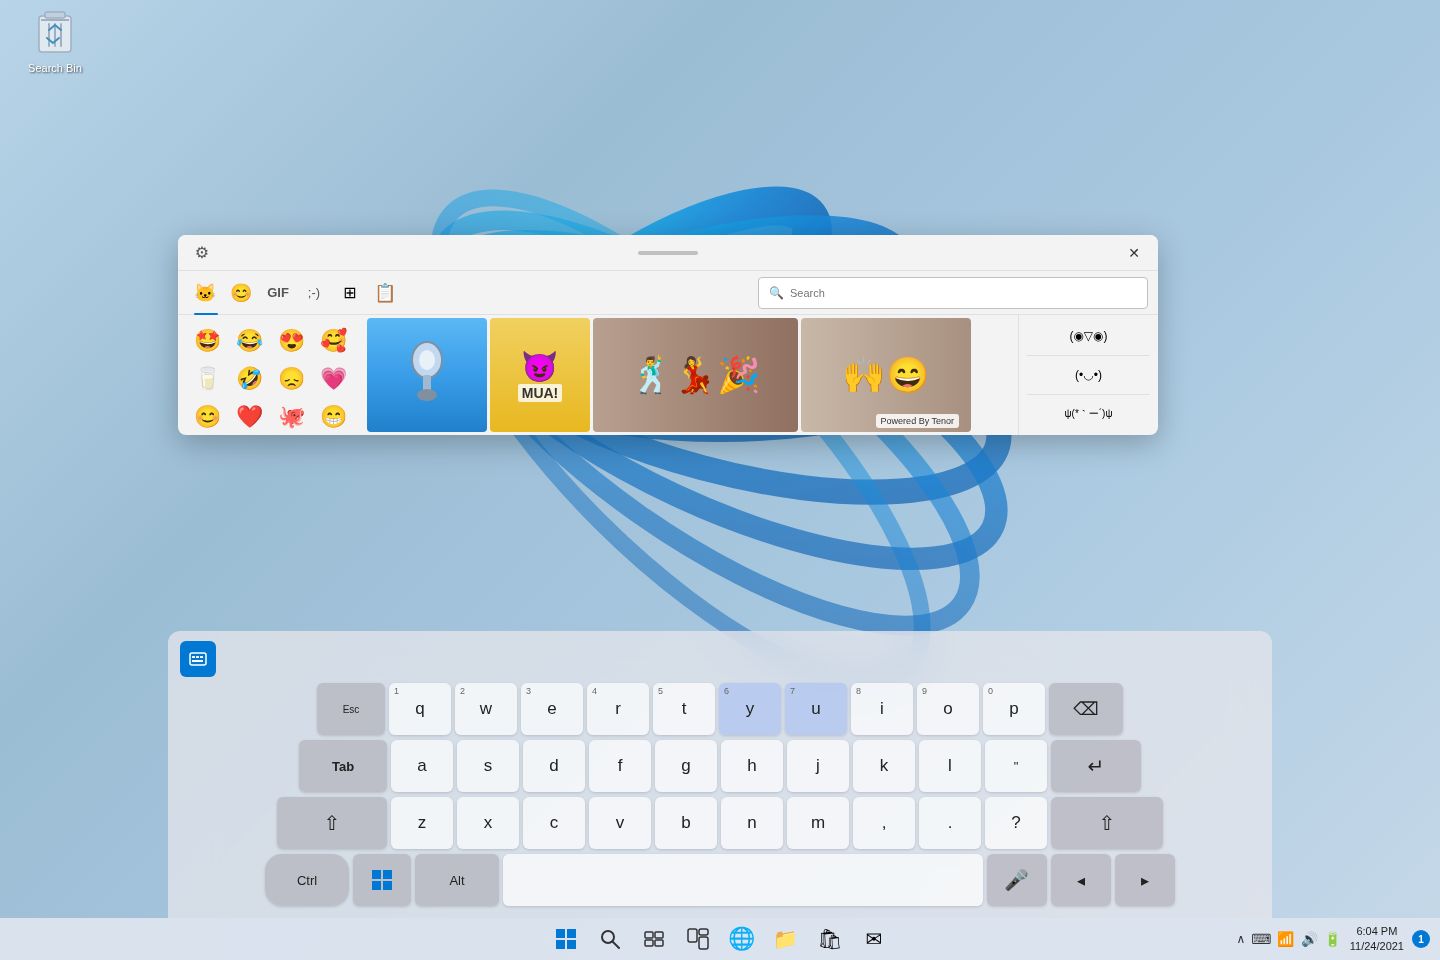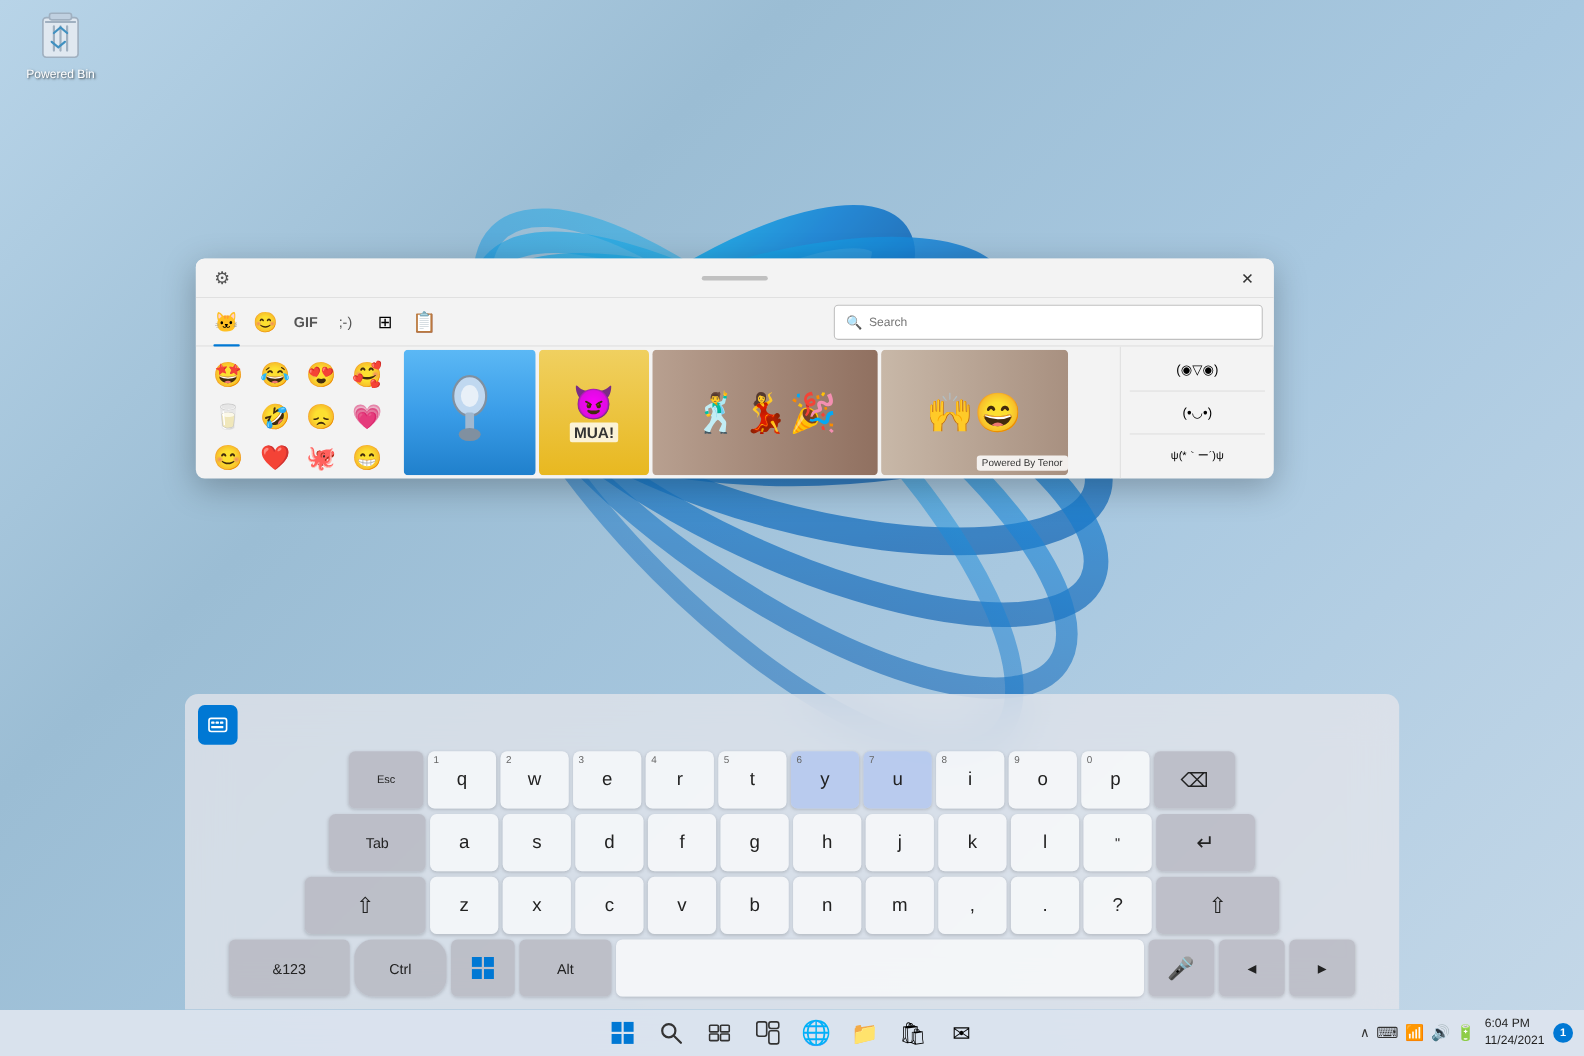--- a/index.html
+++ b/index.html
@@ -202,21 +202,21 @@
       border-radius: 4px;
       overflow: hidden;
       position: relative;
       background: #666;
       flex-shrink: 0;
     }
 
     .powered-by-tenor {
       position: absolute;
       bottom: 4px;
-      right: 0;
+      right: 12px;
       background: rgba(255,255,255,0.85);
       font-size: 9px;
       color: #333;
       padding: 2px 5px;
       border-radius: 3px;
       font-weight: 500;
     }
 
     
     .kaomoji-area {
@@ -352,21 +352,21 @@
     .taskbar-right {
       position: absolute;
       right: 10px;
       display: flex;
       align-items: center;
       gap: 8px;
     }
     .taskbar-time {
       font-size: 11px;
       color: #222;
-      text-align: left;
+      text-align: center;
       line-height: 1.4;
     }
     .taskbar-icons {
       display: flex;
       align-items: center;
       gap: 6px;
       font-size: 14px;
     }
     .taskbar-indicator {
       width: 18px;
@@ -455,21 +455,21 @@
       <rect x="14" y="2" width="20" height="6" rx="2" fill="#c0d0e0" stroke="#a0b0c0" stroke-width="1.5"></rect>
       <line x1="18" y1="14" x2="18" y2="36" stroke="#a0b0c0" stroke-width="2" stroke-linecap="round"></line>
       <line x1="24" y1="14" x2="24" y2="36" stroke="#a0b0c0" stroke-width="2" stroke-linecap="round"></line>
       <line x1="30" y1="14" x2="30" y2="36" stroke="#a0b0c0" stroke-width="2" stroke-linecap="round"></line>
       <path d="M10 10 L38 10" stroke="#a0b0c0" stroke-width="2"></path>
 
       <path d="M18 20 L24 15 L30 20" fill="none" stroke="#4090c0" stroke-width="2" stroke-linecap="round"></path>
       <path d="M28 28 L22 33 L16 28" fill="none" stroke="#4090c0" stroke-width="2" stroke-linecap="round"></path>
     </svg>
   </div>
-  <span class="recycle-bin-label">Powered Bin</span>
+  <span class="recycle-bin-label">Search Bin</span>
 </div>
 
 <div class="emoji-panel">
 
   <div class="panel-titlebar">
     <div class="panel-settings-btn">⚙</div>
     <div class="panel-drag-handle"></div>
     <div class="panel-close-btn">✕</div>
   </div>
 
@@ -609,21 +609,21 @@
           <span class="key-number">0</span>
           <span class="key-letter">p</span>
         </div>
       <div class="key key-func" style="width:74px;height:52px;">
           <span style="font-size:18px;">⌫</span>
         </div>
     </div>
 
     <div class="key-row">
       <div class="key key-func" style="width:88px;height:52px;">
-          <span style="font-size:13px;">Tab</span>
+          <span style="font-size:13px;font-weight:bold;">Tab</span>
         </div>
       <div class="key key-sm">
           <span class="key-letter">a</span>
         </div>
       <div class="key key-sm">
           <span class="key-letter">s</span>
         </div>
       <div class="key key-sm">
           <span class="key-letter">d</span>
         </div>
@@ -686,23 +686,20 @@
         </div>
       <div class="key key-sm">
           <span class="key-letter">?</span>
         </div>
       <div class="key key-func" style="width:112px;height:52px;">
           <span style="font-size:20px;">⇧</span>
         </div>
     </div>
 
     <div class="key-row">
-      <div class="key key-func" style="width:110px;height:52px;">
-          <span style="font-size:13px;">&amp;123</span>
-        </div>
       <div class="key key-func" style="width:84px;height:52px;border-radius:17px;">
           <span style="font-size:13px;">Ctrl</span>
         </div>
       <div class="key key-func" style="width:58px;height:52px;">
         <svg width="22" height="22" viewBox="0 0 22 22">
           <rect x="1" y="1" width="9" height="9" fill="#0078d4"></rect>
           <rect x="12" y="1" width="9" height="9" fill="#0078d4"></rect>
           <rect x="1" y="12" width="9" height="9" fill="#0078d4"></rect>
           <rect x="12" y="12" width="9" height="9" fill="#0078d4"></rect>
         </svg>

